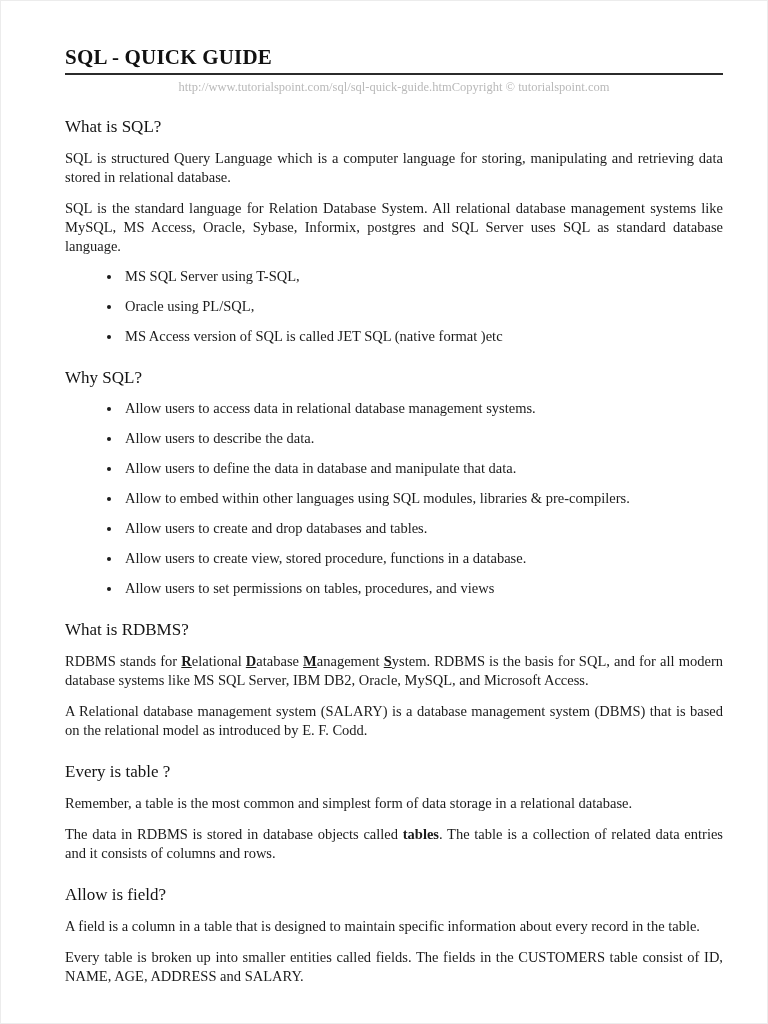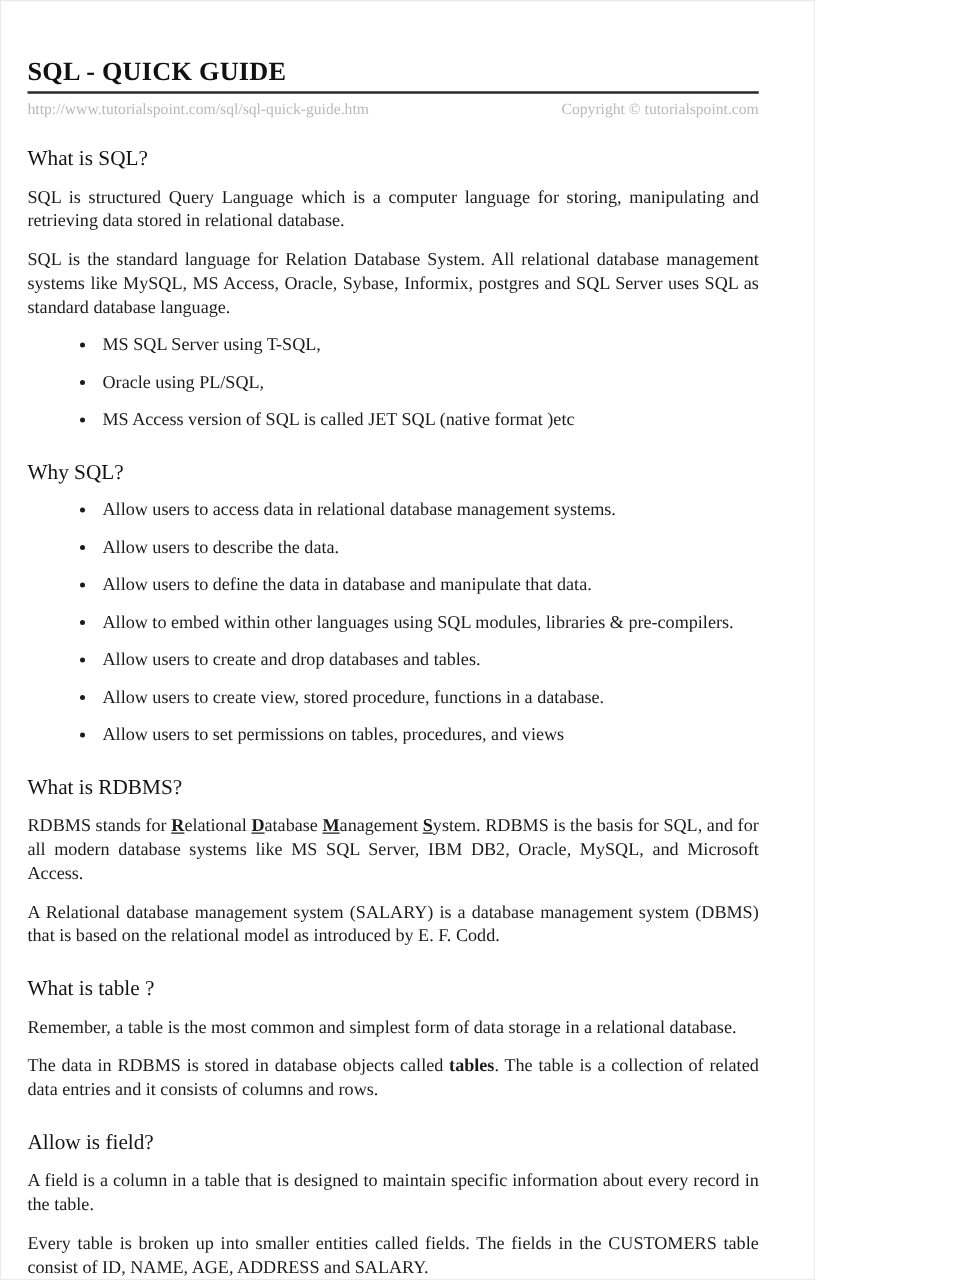--- a/index.html
+++ b/index.html
@@ -8,44 +8,44 @@
     background: #ffffff;
   }
   body {
     width: 768px;
     height: 1024px;
     font-family: "Liberation Serif", serif;
     color: #1b1b1b;
   }
   .page {
     box-sizing: border-box;
-    width: 652px;
+    width: 768px;
     height: 1024px;
-    padding: 44px 44px 0 21px;
+    padding: 44px 44px 0 64px;
     border: 1px solid #ececec;
     overflow: hidden;
     background: #ffffff;
   }
   h1.doc-title {
     margin: 0;
     font-size: 21px;
     line-height: 24px;
     font-weight: 700;
     color: #111111;
     letter-spacing: 0.2px;
   }
   .title-rule {
     margin-top: 4px;
     border-top: 2px solid #2b2b2b;
     height: 0;
   }
   .meta-row {
     margin-top: 5px;
     display: flex;
-    justify-content: space-between;
+    justify-content: center;
     font-size: 12.5px;
     line-height: 15px;
     color: #b9b9b9;
   }
   h2.section-heading {
     margin: 21px 0 0 0;
     font-size: 17px;
     line-height: 21px;
     font-weight: 400;
     color: #141414;
@@ -113,21 +113,21 @@
     </ul>
   </section>
 
   <section>
     <h2 class="section-heading">What is RDBMS?</h2>
     <p class="body-para"><span>RDBMS stands for </span><span class="lead-letter">R</span><span>elational </span><span class="lead-letter">D</span><span>atabase </span><span class="lead-letter">M</span><span>anagement </span><span class="lead-letter">S</span><span>ystem. RDBMS is the basis for SQL, and for all modern database systems like MS SQL Server, IBM DB2, Oracle, MySQL, and Microsoft Access.</span></p>
     <p class="body-para">A Relational database management system (SALARY) is a database management system (DBMS) that is based on the relational model as introduced by E. F. Codd.</p>
   </section>
 
   <section>
-    <h2 class="section-heading">What is table ?</h2>
+    <h2 class="section-heading">Every is table ?</h2>
     <p class="body-para">Remember, a table is the most common and simplest form of data storage in a relational database.</p>
     <p class="body-para"><span>The data in RDBMS is stored in database objects called </span><span class="bold">tables</span><span>. The table is a collection of related data entries and it consists of columns and rows.</span></p>
   </section>
 
   <section>
     <h2 class="section-heading">Allow is field?</h2>
     <p class="body-para">A field is a column in a table that is designed to maintain specific information about every record in the table.</p>
     <p class="body-para">Every table is broken up into smaller entities called fields. The fields in the CUSTOMERS table consist of ID, NAME, AGE, ADDRESS and SALARY.</p>
   </section>
 

